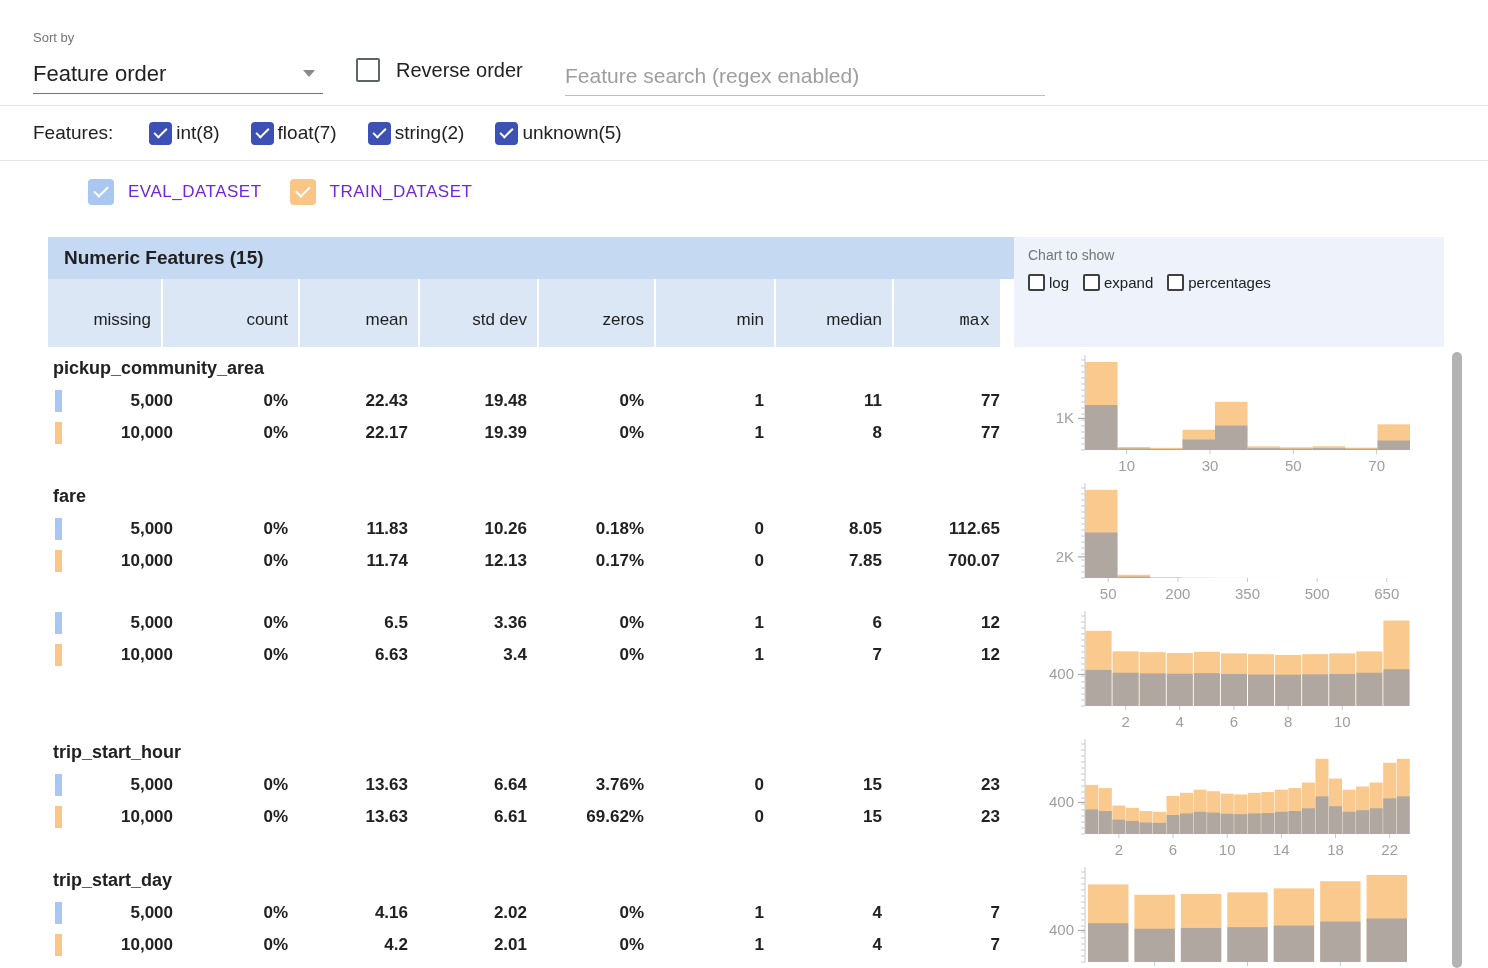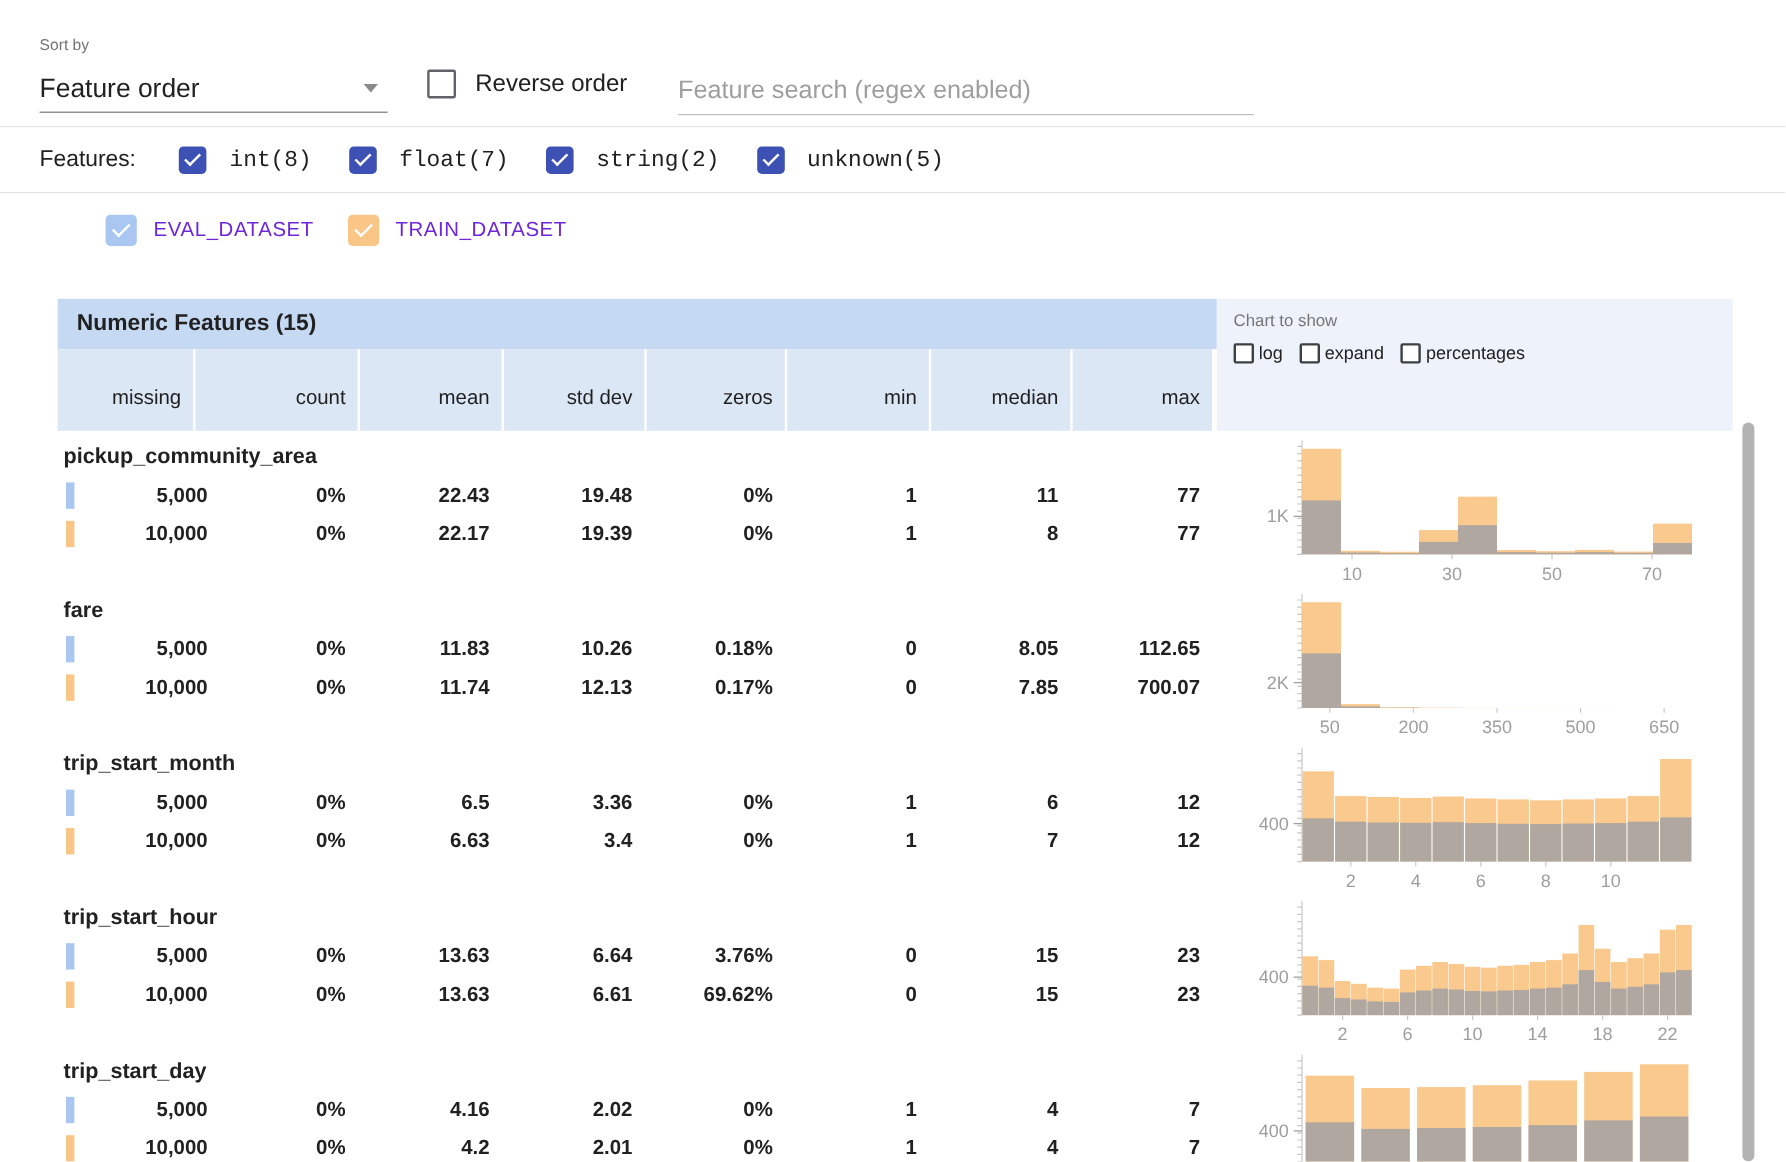--- a/index.html
+++ b/index.html
@@ -20,41 +20,41 @@
   .search-input { position:absolute; left:565px; top:57px; width:480px; height:38px;
     border:none; border-bottom:1px solid #bdbdbd; font-size:21px; font-family:inherit;
     color:#212121; outline:none; padding:0; background:transparent; }
   .search-input::placeholder { color:#9e9e9e; }
   
   .features-bar { position:absolute; left:0; top:105px; width:100%; height:56px;
     border-top:1px solid #e4e4e4; border-bottom:1px solid #e4e4e4;
     display:flex; align-items:center; box-sizing:border-box; }
   .features-label { margin-left:33px; font-size:19px; }
   .filter-list { display:flex; align-items:center; }
-  .fgroup { display:flex; align-items:center; gap:19px; margin-left:31px; font-size:19px; cursor:pointer;font-family:Liberation Mono, monospace; }
+  .fgroup { display:flex; align-items:center; gap:4px; margin-left:31px; font-size:19px; cursor:pointer; }
   .fgroup:first-child { margin-left:36px; }
   
   .cb { display:inline-block; position:relative; border-radius:3px; flex:none; }
   .cb-indigo { width:23px; height:23px; background:#3d51b5; border-radius:4px; }
   .cb-eval   { width:26px; height:26px; background:#a9c7f0; border-radius:4px; }
   .cb-train  { width:26px; height:26px; background:#fac687; border-radius:4px; }
   .cb-checked::after { content:""; position:absolute; left:5px; top:6px; width:11px; height:5px;
     border-left:2.5px solid #fff; border-bottom:2.5px solid #fff; transform:rotate(-45deg); }
   .cb-eval.cb-checked::after, .cb-train.cb-checked::after { left:6px; top:7px; width:12px; height:6px; }
   .cb-unchecked { width:20px; height:20px; background:#fff; border:2px solid #5f6368; border-radius:2px; }
   .cb-small { width:13px; height:13px; background:#fff; border:2px solid #3c4043; border-radius:2px; }
   
   .legend { position:absolute; left:0; top:167px; height:50px; display:flex; align-items:center; }
   .legend-item { display:flex; align-items:center; gap:14px; font-size:17px;
     letter-spacing:0.5px; color:#6d28d9; cursor:pointer; }
   .legend-item.eval  { margin-left:88px; }
   .legend-item.train { margin-left:28px; }
   
   .table { position:absolute; left:48px; top:237px; width:1396px; }
-  .t-header { position:relative; height:110px;margin-top:12px; }
+  .t-header { position:relative; height:110px; }
   .title-band { position:absolute; left:0; top:0; width:966px; height:42px;
     background:#c6d9f3; display:flex; align-items:center; }
   .t-title { margin-left:16px; font-size:19px; font-weight:bold; }
   .right-panel { position:absolute; left:966px; top:0; width:430px; height:110px;
     background:#edf2fb; box-sizing:border-box; padding:10px 0 0 14px; }
   .rp-label { font-size:14px; color:#757575; }
   .rp-select { width:240px; height:34px; border-bottom:1px solid #757575; font-size:20px;
     display:flex; align-items:center; justify-content:space-between; margin-top:2px;
     cursor:pointer; box-sizing:border-box; }
   .rp-opts { display:flex; align-items:center; margin-top:11px; font-size:15px; }
@@ -151,21 +151,21 @@
         </div>
     </div>
     <div class="col-headers">
         <div class="hcell" style="width: 115px;">missing</div>
         <div class="hcell" style="width: 137px;">count</div>
         <div class="hcell" style="width: 120px;">mean</div>
         <div class="hcell" style="width: 119px;">std dev</div>
         <div class="hcell" style="width: 117px;">zeros</div>
         <div class="hcell" style="width: 120px;">min</div>
         <div class="hcell" style="width: 118px;">median</div>
-        <div class="hcell" style="width: 116px;">max</div>
+        <div class="hcell" style="width: 106px; font-family: Liberation Mono, monospace;">max</div>
       </div>
   </div>
   <div class="rows">
       <div class="feature-group">
         <div class="fg-left">
           <div class="feature-name">pickup_community_area</div>
           <div class="stat-row">
             <div class="dcell first" style="width: 137px;">
               <span class="swatch" style="background: rgb(169, 199, 240);"></span>
               <span>5,000</span>
@@ -373,21 +373,20 @@
             <text x="233.5" y="120" text-anchor="middle" fill="#9e9e9e" font-size="15">350</text>
             <line x1="303.1428571428571" y1="99" x2="303.1428571428571" y2="103" stroke="#c8c8c8" stroke-width="1"></line>
             <text x="303.1428571428571" y="120" text-anchor="middle" fill="#9e9e9e" font-size="15">500</text>
             <line x1="372.7857142857143" y1="99" x2="372.7857142857143" y2="103" stroke="#c8c8c8" stroke-width="1"></line>
             <text x="372.7857142857143" y="120" text-anchor="middle" fill="#9e9e9e" font-size="15">650</text>
           </svg>
         </div>
       </div>
       <div class="feature-group">
         <div class="fg-left">
-          <div class="feature-name">trip_start_month</div>
           <div class="stat-row">
             <div class="dcell first" style="width: 137px;">
               <span class="swatch" style="background: rgb(169, 199, 240);"></span>
               <span>5,000</span>
             </div>
             <div class="dcell" style="width: 115px;">
               <span>0%</span>
             </div>
             <div class="dcell" style="width: 120px;">
               <span>6.5</span>

